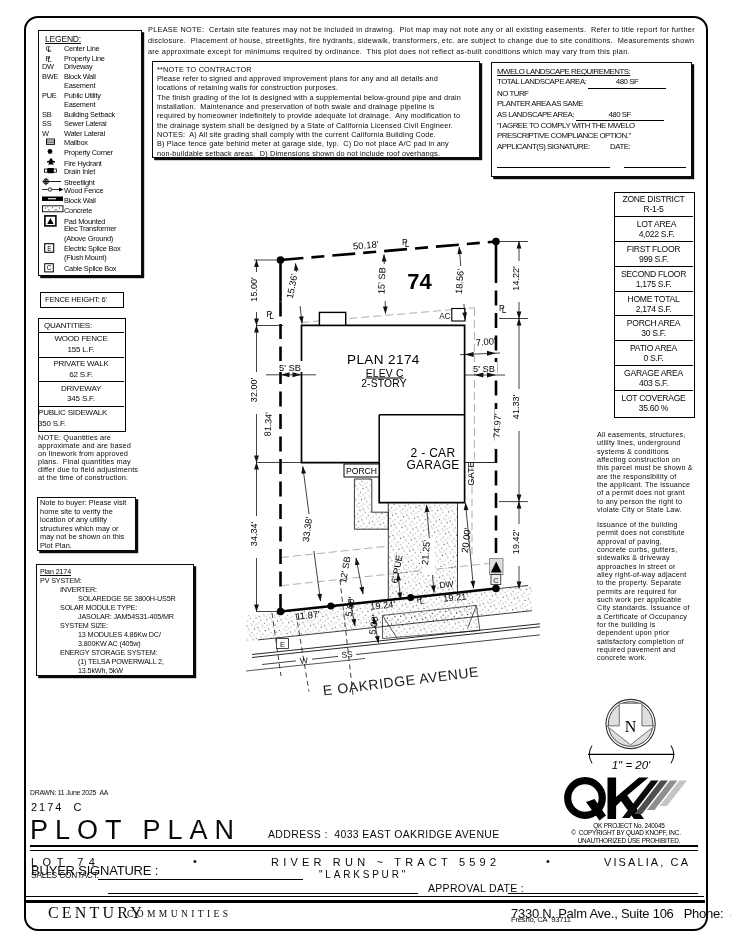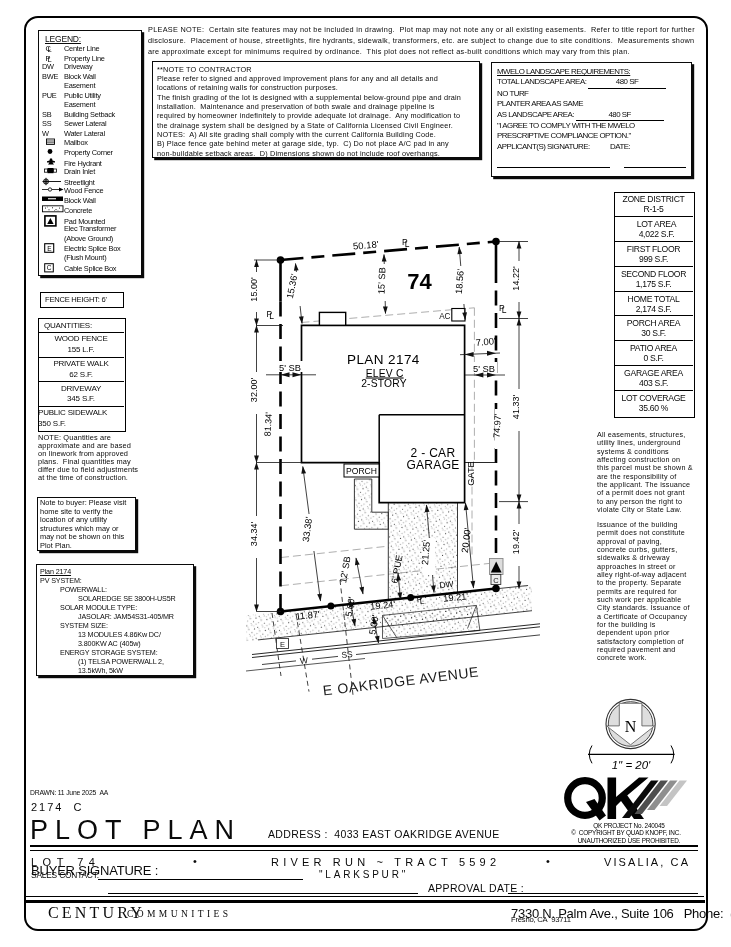--- a/index.html
+++ b/index.html
@@ -148,21 +148,21 @@
 
 <div class="bx" style="left:37px;top:497px;width:97px;height:52px;"></div>
 <div class="abs" style="left:40px;top:499px;width:95px;font-size:7.4px;line-height:8.5px;letter-spacing:0.02px;">
 Note to buyer: Please visit<br>home site to verify the<br>location of any utility<br>structures which may or<br>may not be shown on this<br>Plot Plan.
 </div>
 
 <div class="bx" style="left:36px;top:564px;width:156px;height:110px;"></div>
 <div class="abs" style="left:40px;top:567px;width:152px;font-size:7.2px;line-height:9px;letter-spacing:-0.15px;">
 <div style="text-decoration:underline;">Plan 2174</div>
 <div>PV SYSTEM:</div>
-<div style="padding-left:20px;">POWERWALL:</div>
+<div style="padding-left:20px;">INVERTER:</div>
 <div style="padding-left:38px;">SOLAREDGE SE 3800H-US5R</div>
 <div style="padding-left:20px;">SOLAR MODULE TYPE:</div>
 <div style="padding-left:38px;">JASOLAR: JAM54S31-405/MR</div>
 <div style="padding-left:20px;">SYSTEM SIZE:</div>
 <div style="padding-left:38px;">13 MODULES 4.86Kw DC/</div>
 <div style="padding-left:38px;">3.800KW AC (405w)</div>
 <div style="padding-left:20px;">ENERGY STORAGE SYSTEM:</div>
 <div style="padding-left:38px;">(1) TELSA POWERWALL 2,</div>
 <div style="padding-left:38px;">13.5kWh, 5kW</div>
 </div>

